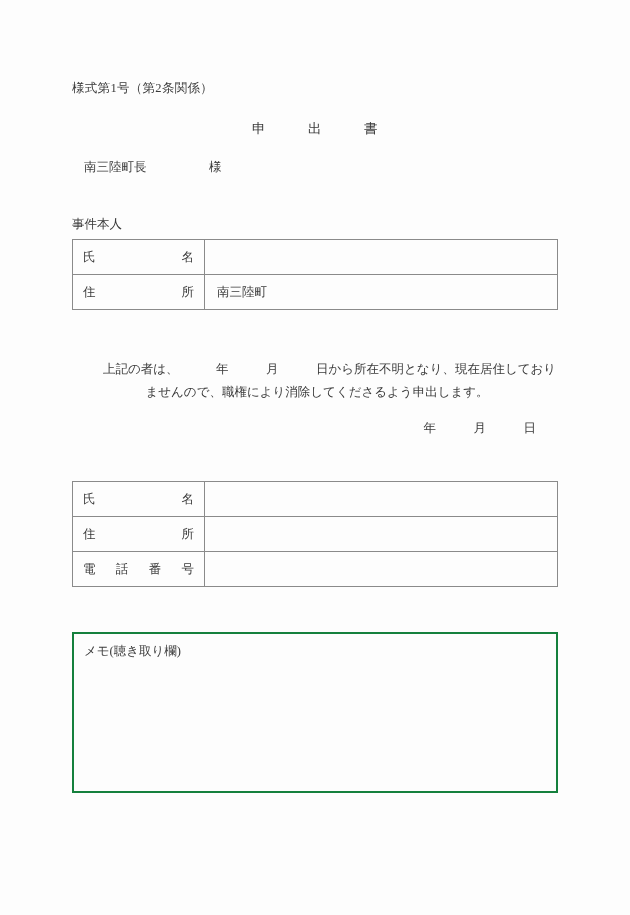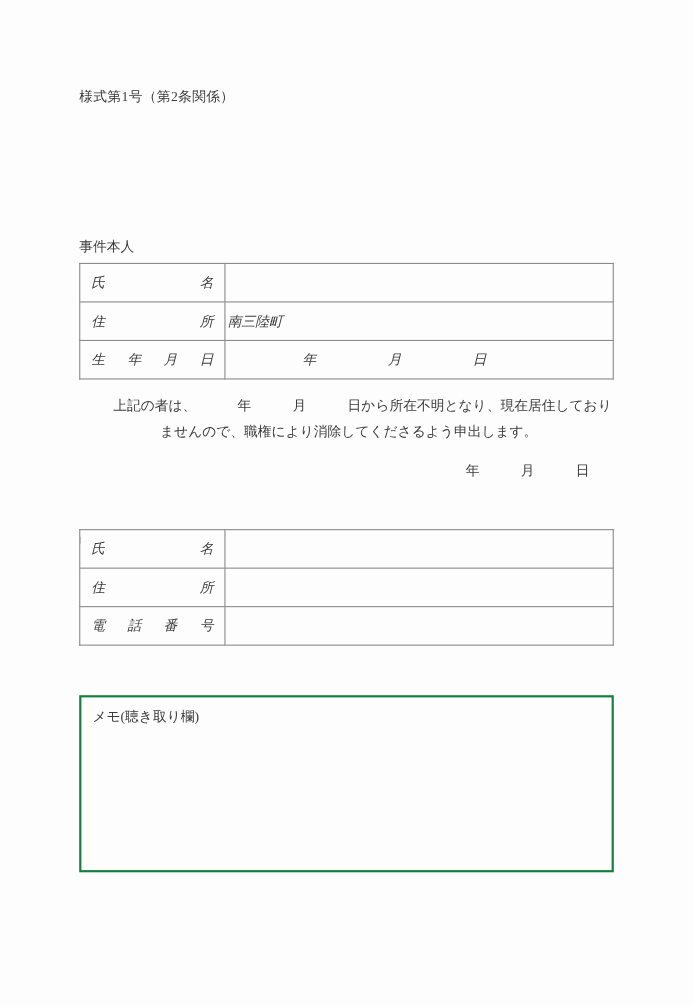--- a/index.html
+++ b/index.html
@@ -73,31 +73,30 @@
   }
   .form-table.subject-table   { top: 239px; }
   .form-table.applicant-table { top: 481px; }
 
   .form-table td {
     border: 1px solid #8a8a8a;
     height: 34px;
     font-size: 12.5px;
     padding: 0;
     background: #fdfdfd;
-    font-style: italic;
   }
   .form-table td.label-cell {
     width: 111px;
     padding: 0 10px;
     white-space: pre;
     text-align: justify;
     text-align-last: justify;
   }
   .form-table td.value-cell {
-    padding: 0 2px;
+    padding: 0 12px;
     white-space: pre;
   }
   .form-table td.value-cell.date-cell {
     padding-left: 70px;
     letter-spacing: 0.4px;
   }
 
   
   .body-text {
     position: absolute;
@@ -142,37 +141,35 @@
     white-space: pre;
   }
 </style>
 </head>
 <body>
 
 <div class="page">
 
   <div class="form-code">様式第1号（第2条関係）</div>
 
+  <div class="doc-title">申　　　出　　　書</div>
 
+  <div class="addressee">南三陸町長　　　　　様</div>
 
   <div class="section-label subject">事件本人</div>
 
   <table class="form-table subject-table">
     <tbody>
       <tr>
         <td class="label-cell">氏　　名</td>
         <td class="value-cell"></td>
       </tr>
       <tr>
         <td class="label-cell">住　　所</td>
         <td class="value-cell">南三陸町</td>
-      </tr>
-      <tr>
-        <td class="label-cell">生　年　月　日</td>
-        <td class="value-cell date-cell">年　　　　　月　　　　　日</td>
       </tr>
     </tbody>
   </table>
 
   <div class="body-text">　　上記の者は、　　　年　　　月　　　日から所在不明となり、現在居住しておりませんので、職権により消除してくださるよう申出します。</div>
 
   <div class="date-line">年　　　月　　　日</div>
 
   <div class="section-label applicant">申出人</div>
 

